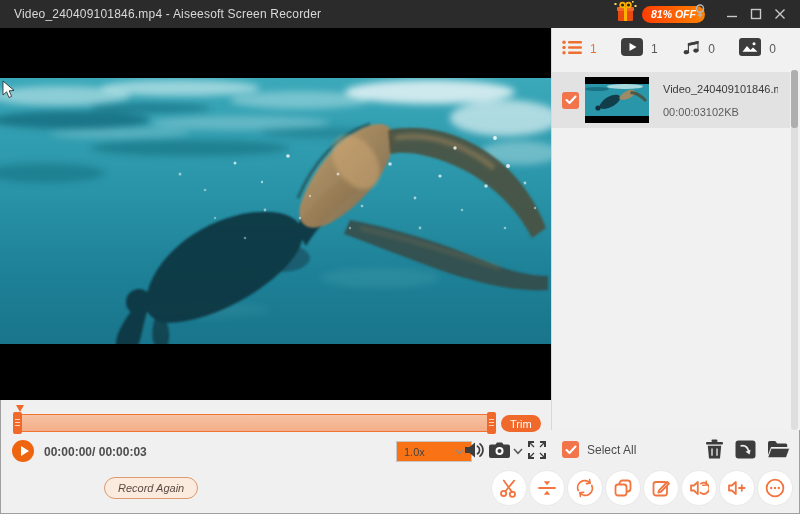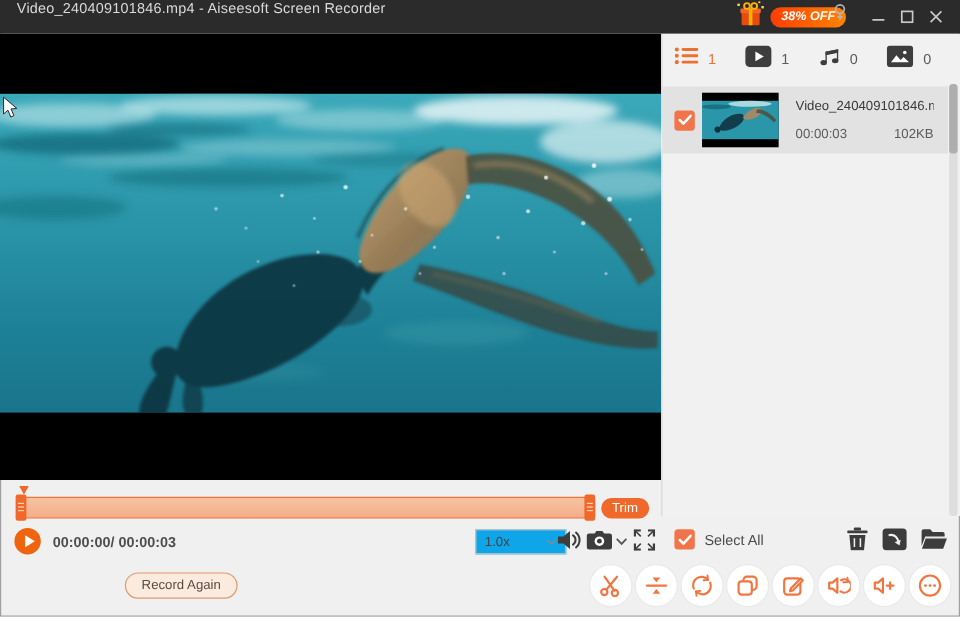--- a/index.html
+++ b/index.html
@@ -1,21 +1,21 @@
 <!DOCTYPE html>
 <html><head>
 <meta charset="utf-8">
 <style>
   * { margin:0; padding:0; box-sizing:border-box; }
   html,body { width:800px; height:514px; }
   body { font-family:"Liberation Sans", sans-serif; background:#f0f0f0; position:relative; overflow:hidden; }
   #app { position:absolute; inset:0; box-shadow: inset 0 0 0 1px #9f9f9f; }
 
   
-  .titlebar { position:absolute; left:0; top:0; width:800px; height:28px; background:#2b2b2b; display:flex; align-items:flex-start; z-index:30; }
+  .titlebar { position:absolute; left:0; top:0; width:800px; height:28px; background:#2b2b2b; display:flex; align-items:center; z-index:30; }
   .titlebar .title { color:#d9d9d9; font-size:12px; margin-left:14px; letter-spacing:.2px; white-space:nowrap; }
   .promo { position:absolute; left:614px; top:0; height:28px; display:flex; align-items:center; gap:5px; }
   .promo-badge { background:linear-gradient(90deg,#ff3d00,#ff8300); color:#fff; font-size:10.5px; font-weight:bold; font-style:italic; padding:2px 9px 3px; border-radius:9px; white-space:nowrap; }
   .win-controls { position:absolute; right:8px; top:0; height:28px; display:flex; align-items:center; }
   .win-btn { width:24px; height:28px; display:flex; align-items:center; justify-content:center; cursor:default; }
   .bulb-wrap { position:absolute; right:94px; top:0; height:28px; display:flex; align-items:center; }
 
   
   .preview { position:absolute; left:0; top:28px; width:551px; height:372px; background:#000; overflow:hidden; }
   .video-frame { position:absolute; left:0; top:50px; width:551px; height:266px; }
@@ -26,39 +26,39 @@
   .tabs { position:absolute; left:10px; right:24px; top:7px; height:28px; display:flex; align-items:center; justify-content:space-between; }
   .tab { display:flex; align-items:center; gap:8px; cursor:pointer; }
   .tab-count { font-size:12px; color:#5a5a5a; }
   .tab.active .tab-count { color:#ee7030; }
   .media-item { position:absolute; left:0; top:44px; width:238px; height:56px; background:#e2e2e2; display:flex; align-items:center; }
   .cbx { width:17px; height:17px; background:#f2744a; border-radius:3px; display:flex; align-items:center; justify-content:center; flex:none; cursor:pointer; }
   .media-item .cbx { margin-left:10px; }
   .thumb { width:64px; height:46px; margin-left:6px; flex:none; }
   .item-info { flex:1; margin:0 12px 0 14px; min-width:0; }
   .item-name { font-size:11px; color:#3a3a3a; white-space:nowrap; overflow:hidden; }
-  .item-meta { display:flex; justify-content:space-between; font-size:11px; color:#5c5c5c; margin-top:11px; }
+  .item-meta { display:flex; font-size:11px; color:#5c5c5c; margin-top:11px; }
   .scrollbar { position:absolute; right:2px; top:42px; width:7px; height:360px; background:#dedede; border-radius:3px; }
   .scroll-thumb { width:7px; height:58px; background:#aeaeae; border-radius:3px; cursor:pointer; }
 
   
   .seek-bar { position:absolute; left:14px; top:414px; width:482px; height:18px; background:linear-gradient(#f6c2a2,#f3ae88); border:1px solid #ef7433; border-radius:2px; cursor:pointer; }
   .trim-handle { position:absolute; top:412px; width:9px; height:22px; background:#f0682a; border-radius:2px; cursor:ew-resize; }
   .trim-handle i { display:block; width:5px; height:1px; background:#ffd3b8; margin:2px auto 0; }
   .trim-handle i:first-child { margin-top:7px; }
   .playhead { position:absolute; left:16px; top:405px; width:0; height:0; border-left:4.5px solid transparent; border-right:4.5px solid transparent; border-top:7px solid #f0682a; cursor:pointer; }
   .trim-btn { position:absolute; left:501px; top:415px; height:17px; padding:0 9px; background:#f0682a; color:#fff; font-size:11px; border:none; border-radius:9px; display:flex; align-items:center; cursor:pointer; }
   .play-btn { position:absolute; left:12px; top:440px; width:22px; height:22px; border-radius:50%; background:#ef650f; border:none; display:flex; align-items:center; justify-content:center; cursor:pointer; }
   .play-btn i { width:0; height:0; border-left:8px solid #fff; border-top:5px solid transparent; border-bottom:5px solid transparent; margin-left:3px; }
   .time-label { position:absolute; left:44px; top:445px; font-size:12px; color:#4d4d4d;font-weight:bold; }
-  .speed-select { position:absolute; left:396px; top:441px; width:76px; height:21px; background:#0ea5e9; border:1px solid #c6c6c6; display:flex; align-items:center; justify-content:space-between; padding:0 7px; font-size:11px; color:#444; cursor:pointer; }
+  .speed-select { position:absolute; left:396px; top:441px; width:76px; height:21px; background:#f97316; border:1px solid #c6c6c6; display:flex; align-items:center; justify-content:space-between; padding:0 7px; font-size:11px; color:#444; cursor:pointer; }
   .icon-btn { position:absolute; background:none; border:none; cursor:pointer; display:flex; align-items:center; justify-content:center; }
   .footer-btn { position:absolute; top:477px; height:22px; border-radius:12px; font-size:11px; display:flex; align-items:center; padding:0 13px; cursor:pointer; }
   .record-more { left:13px; background:#fff; border:1px solid #c9c9c9; color:#4a4a4a; }
-  .record-again { left:104px; background:#fbeade; border:1px solid #dd9a6f; color:#5a4b43; }
+  .record-again { left:104px; background:#fbeade; border:1px solid #dd9a6f; color:#5a4b43;font-style:italic; }
 
   
   .select-row { position:absolute; left:562px; top:441px; display:flex; align-items:center; gap:8px; }
   .select-label { font-size:12px; color:#4c4c4c; }
   .file-ops { position:absolute; right:10px; top:439px; display:flex; align-items:center; gap:11px; }
   .file-ops button { background:none; border:none; cursor:pointer; padding:0; display:flex; }
   .tool-row { position:absolute; right:7px; bottom:8px; display:flex; gap:2px; }
   .tool-circle { width:36px; height:36px; border-radius:50%; background:#fff; border:1px solid #e9e9e9; display:flex; align-items:center; justify-content:center; cursor:pointer; }
 </style>
 </head>
@@ -74,21 +74,21 @@
           <rect x="4" y="9" width="15" height="11" rx="1" fill="#e84b0f"></rect>
           <rect x="3" y="6" width="17" height="4" rx="1" fill="#f2652a"></rect>
           <rect x="10" y="6" width="3" height="14" fill="#ffb100"></rect>
           <circle cx="8.5" cy="4" r="2.4" fill="none" stroke="#ffb100" stroke-width="1.6"></circle>
           <circle cx="14.5" cy="4" r="2.4" fill="none" stroke="#ffb100" stroke-width="1.6"></circle>
           <rect x="0.5" y="2" width="2" height="2" fill="#ffd95e"></rect>
           <rect x="20.5" y="4" width="2" height="2" fill="#ffd95e"></rect>
           <rect x="18" y="0" width="1.6" height="1.6" fill="#ffd95e"></rect>
         </svg>
       </span>
-      <span class="promo-badge">38% OFF</span>
+      <span class="promo-badge">81% OFF</span>
     </div>
     <div class="bulb-wrap">
       <span>
         <svg width="12" height="17" viewBox="0 0 12 17" fill="none" stroke="#b5b5b5" stroke-width="1.4">
           <circle cx="6" cy="4.6" r="3.6"></circle>
           <path d="M6 8.4 V13.6 M3.8 11 H8.2"></path>
         </svg>
       </span>
     </div>
     <div class="win-controls">

